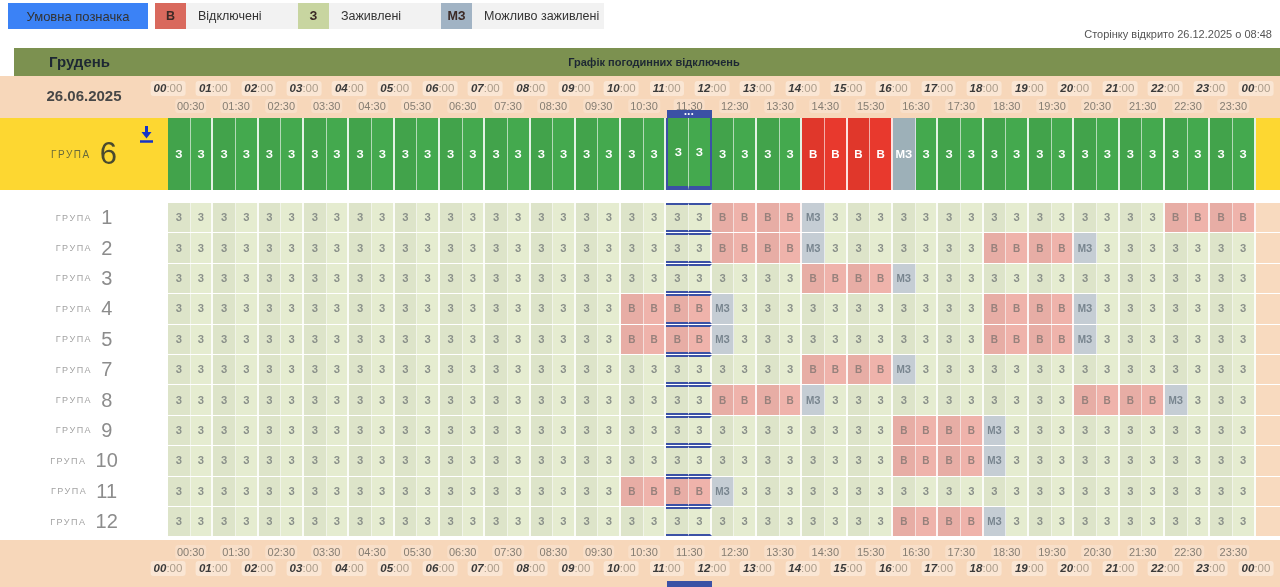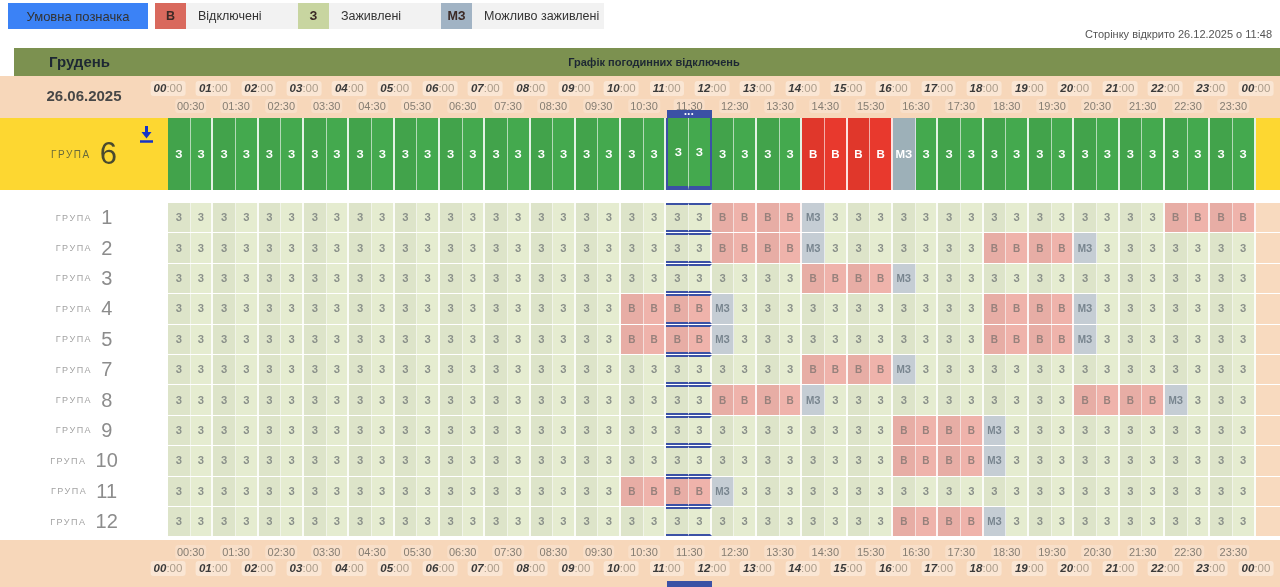--- a/index.html
+++ b/index.html
@@ -77,21 +77,21 @@
   <div class="legend-bar">
     <div class="legend-title">Умовна позначка</div>
     <div class="legend-code code-v">В</div>
     <div class="legend-label">Відключені</div>
     <div class="legend-code code-z">З</div>
     <div class="legend-label">Заживлені</div>
     <div class="legend-code code-m">МЗ</div>
     <div class="legend-label wide">Можливо заживлені</div>
   </div>
 
-  <div class="opened-note">Сторінку відкрито 26.12.2025 о 11:48</div>
+  <div class="opened-note">Сторінку відкрито 26.12.2025 о 08:48</div>
 
   <div class="olive">
     <span class="month">Грудень</span>
     <span class="gtitle">Графік погодинних відключень</span>
   </div>
 
   <div class="tband top" id="band-top">
     <div class="date-label">26.06.2025</div>
   <span class="hlabel" style="left: 168px; top: 5px;"><b>00</b><i>:00</i></span>
       <span class="hlabel" style="left: 213.334px; top: 5px;"><b>01</b><i>:00</i></span>

